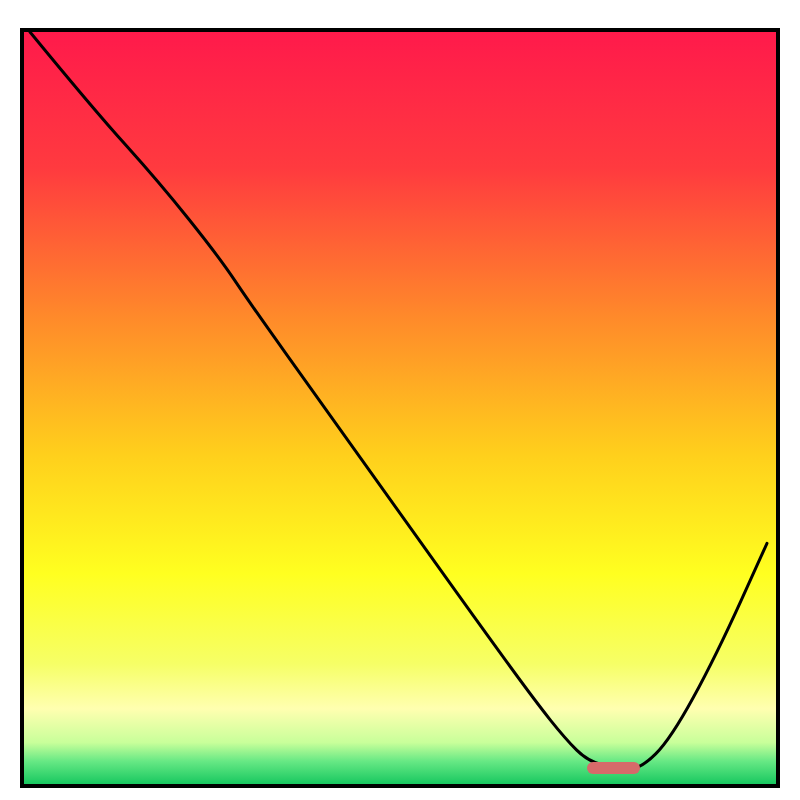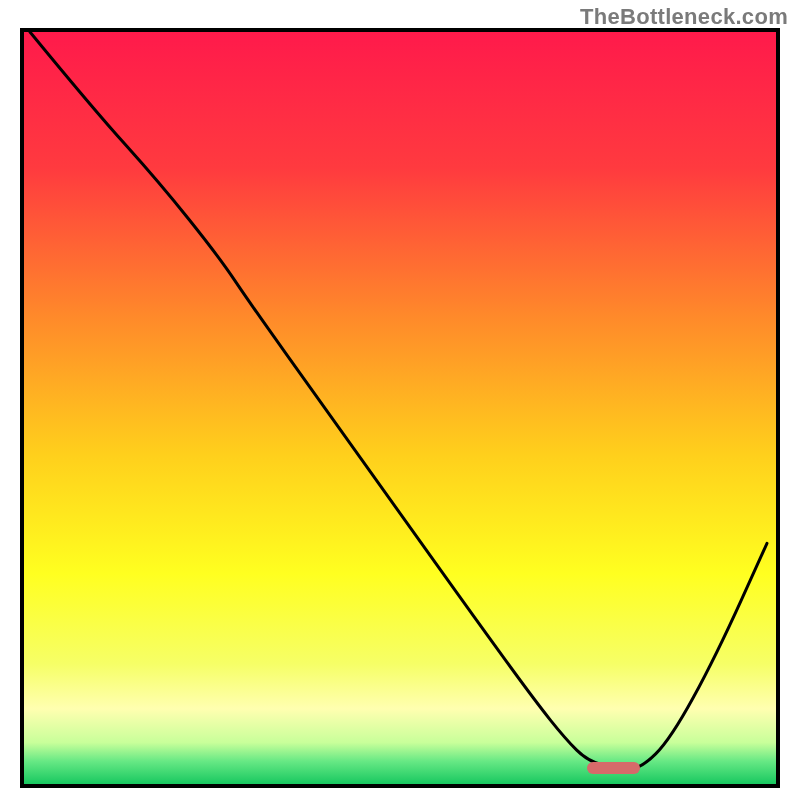--- a/index.html
+++ b/index.html
@@ -45,21 +45,20 @@
   .marker {
     position: absolute;
     height: 12px;
     border-radius: 6px;
   }
 </style>
 </head>
 <body>
 
 <div class="stage">
-  <div class="watermark">TheBottleneck.com</div>
 
   <div class="plot">
     <svg class="gradient" viewBox="0 0 100 100" preserveAspectRatio="none" width="100%" height="100%">
       <defs>
         <linearGradient id="bg" x1="0" y1="0" x2="0" y2="1">
             <stop offset="0%" stop-color="#ff1a4b"></stop>
             <stop offset="18%" stop-color="#ff3a3f"></stop>
             <stop offset="38%" stop-color="#ff8a2a"></stop>
             <stop offset="56.00000000000001%" stop-color="#ffcf1c"></stop>
             <stop offset="72%" stop-color="#ffff20"></stop>

